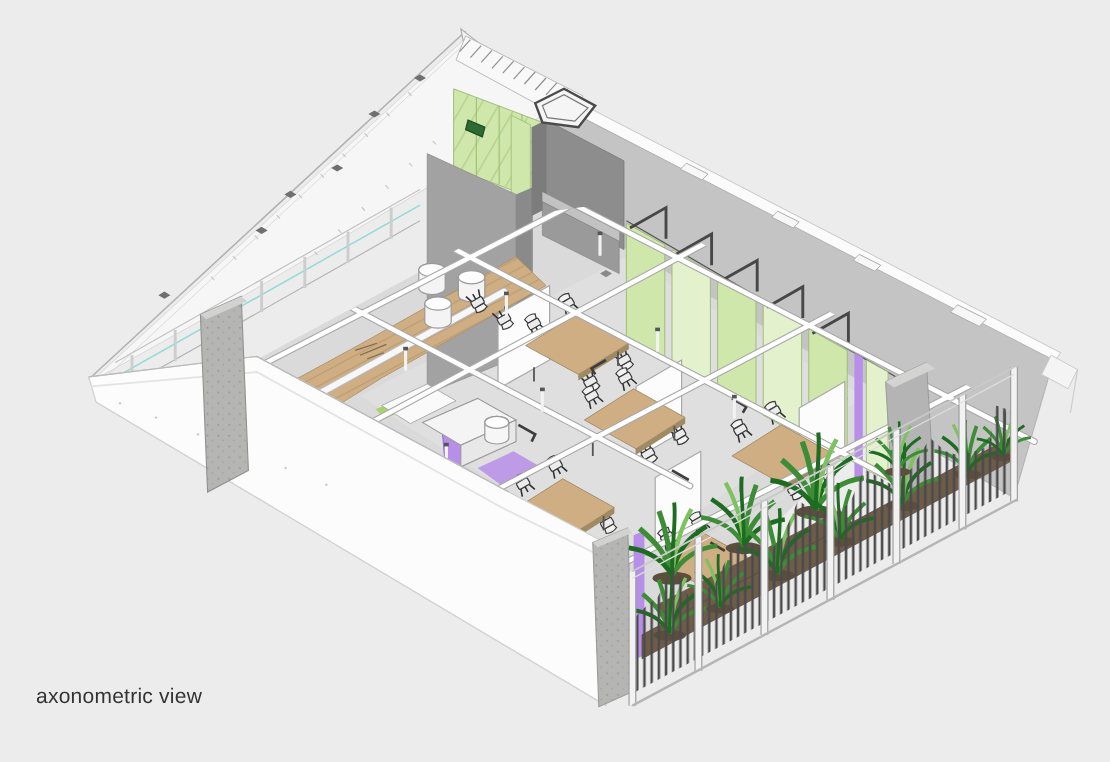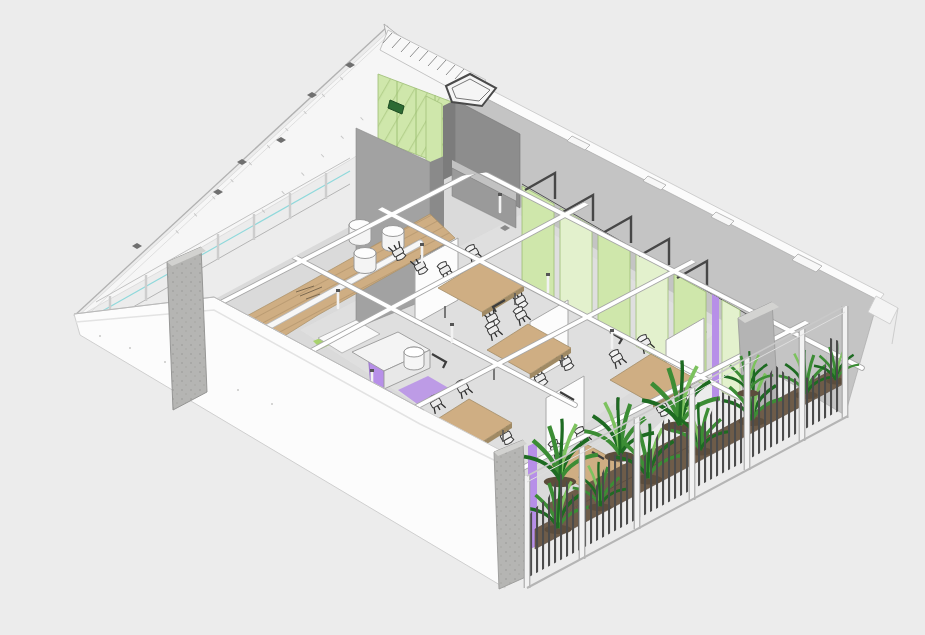--- a/index.html
+++ b/index.html
@@ -373,13 +373,14 @@
         <line x1="845" y1="418" x2="845" y2="306"></line>
       </g>
     </g>
     <polyline points="527,476 582,447 637,417 692,388 747,358 802,329 845,306" stroke="#c9c9c9" stroke-width="1.5" fill="none"></polyline>
     <polyline points="527,482 582,453 637,423 692,394 747,364 802,335 845,312" stroke="#dedede" stroke-width="1" fill="none"></polyline>
     <line x1="527" y1="588" x2="848" y2="416" stroke="#b5b5b5" stroke-width="2"></line>
   </g>
 
 </svg>
 
+<div class="caption">axonometric view</div>
 </div>
 
 </body></html>

